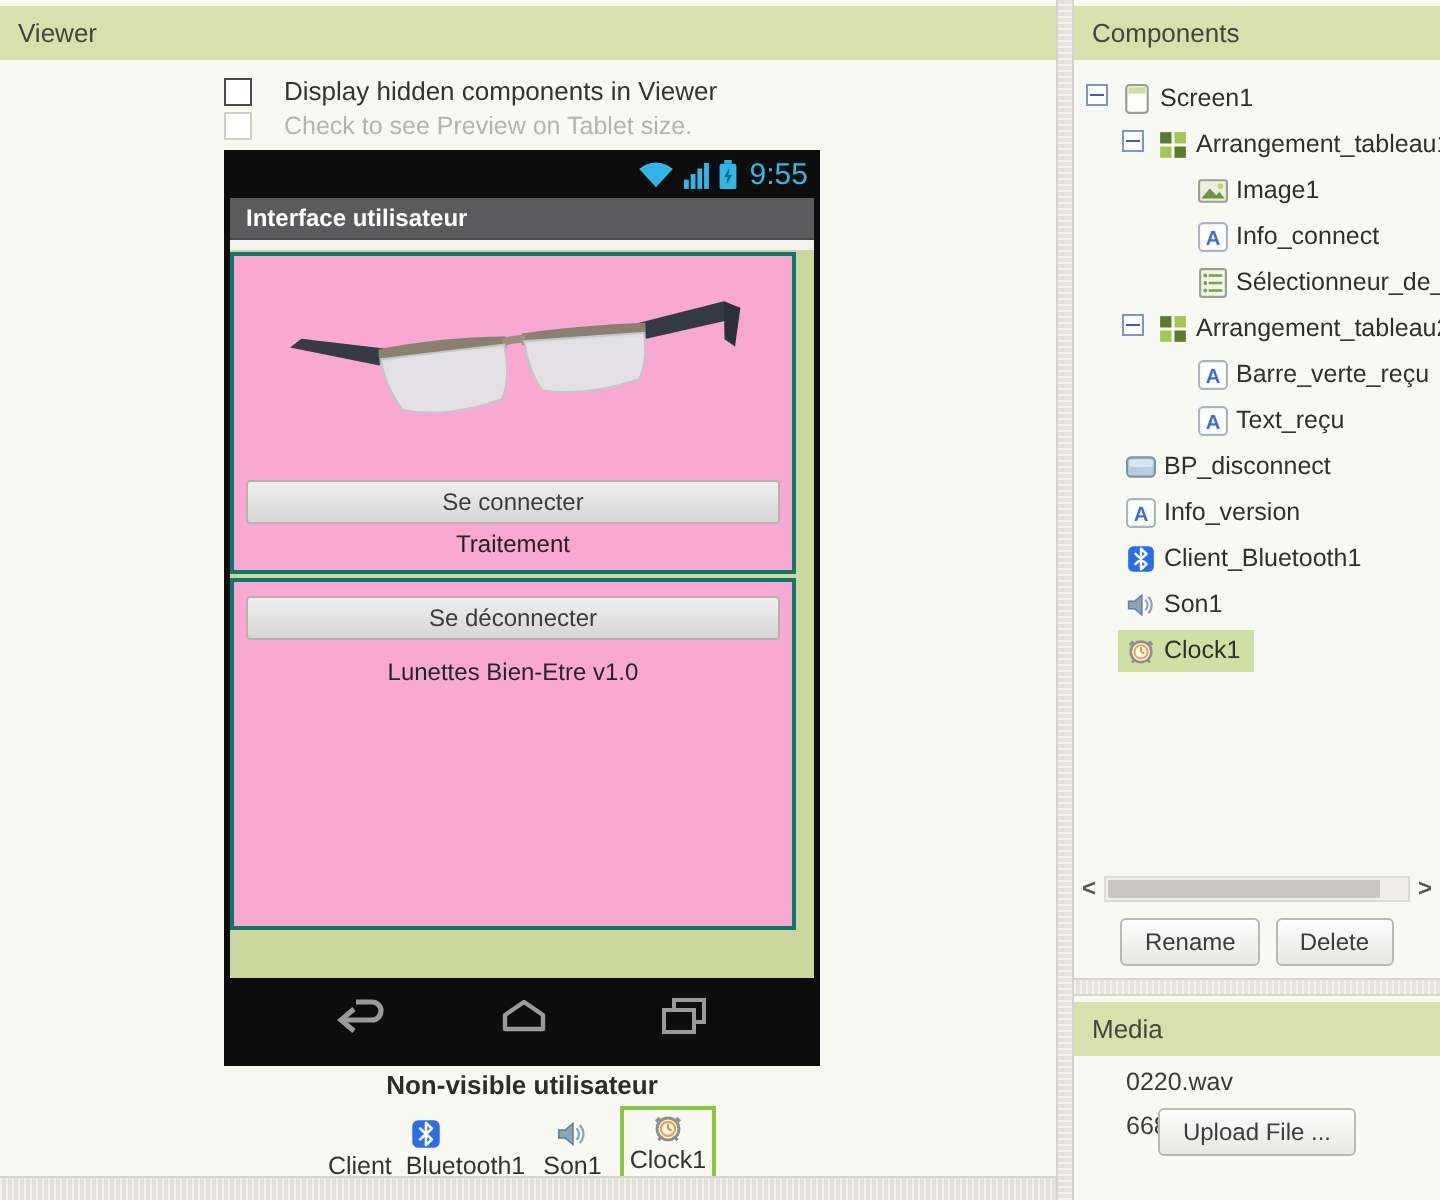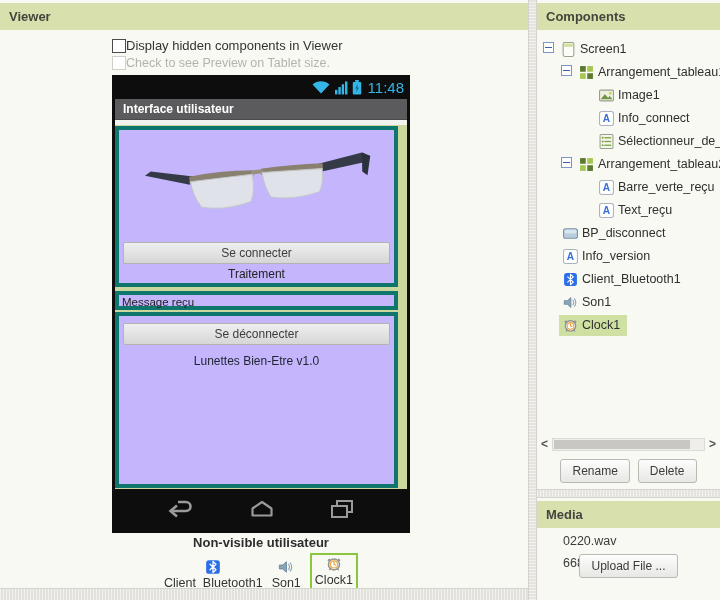--- a/index.html
+++ b/index.html
@@ -1,48 +1,48 @@
 <!DOCTYPE html>
 <html><head>
 <meta charset="utf-8">
 <style>
   html,body{margin:0;padding:0;}
   .app{position:relative;width:720px;height:600px;background:var(--page-bg,#f1f1e9);
        font-family:"Liberation Sans",sans-serif;overflow:hidden;color:#2f2f2f;}
 
   
   .panel-header{height:27px;background:var(--header-bg,#d8e0ad);line-height:27px;
-    padding-left:9px;font-weight:bold;font-size:13px;color:#45453d;}
+    padding-left:9px;font-weight:normal;font-size:13px;color:#45453d;}
   .viewer-panel{position:absolute;left:0;top:0;width:528px;height:600px;background:var(--panel-bg,#f9f9f3);}
   .viewer-panel .panel-header{margin-top:3px;}
   .divider-v{position:absolute;left:528px;top:0;width:9px;height:600px;background:#e4e3dd;
     background-image:repeating-linear-gradient(0deg,rgba(255,255,255,.55) 0 1px,transparent 1px 3px);
     border-left:1px solid #d4d3cd;border-right:1px solid #d4d3cd;box-sizing:border-box;}
   .viewer-bottom{position:absolute;left:0;bottom:0;width:528px;height:11px;background:#e2e1db;
     background-image:repeating-linear-gradient(90deg,rgba(255,255,255,.55) 0 1px,transparent 1px 3px);
     border-top:1px solid #d4d3cd;}
 
   
-  .cb-row{position:absolute;left:112px;display:flex;align-items:center;gap:0;font-size:13px;color:#333;}
+  .cb-row{position:absolute;left:112px;display:flex;align-items:center;gap:16px;font-size:13px;color:#333;}
   .cb-row.row1{top:38px;}
   .cb-row.row2{top:56px;color:#b4b4ab;font-size:12.5px;}
   .cb{width:12px;height:12px;border:1px solid #4a4a4a;background:#fff;display:inline-block;flex:none;}
   .cb.dim{border-color:#cfcfc7;}
 
   
   .phone{position:absolute;left:112px;top:75px;width:298px;height:458px;background:#0d0d0d;
     padding:0 3px;box-sizing:border-box;display:flex;flex-direction:column;}
   .status-bar{height:24px;display:flex;justify-content:flex-end;align-items:center;gap:4px;padding-right:3px;}
   .st-icon{color:var(--status-accent,#33b5e5);display:flex;align-items:center;}
   .st-time{color:var(--status-accent,#33b5e5);font-size:15px;margin-left:2px;}
   .title-bar{height:21px;background:var(--titlebar-bg,#5b5b5d);border-bottom:1px solid #4a4a4a;
     color:#fff;font-size:12px;font-weight:bold;line-height:21px;padding-left:8px;box-sizing:border-box;}
   .under-strip{height:5px;background:#f2f2ef;}
   .screen{height:364px;background:var(--screen-bg,#cbd89d);padding:1px 0 0 0;box-sizing:border-box;}
-  .arr{width:283px;border:4px solid #0f766e;background:#c4b5fd;box-sizing:border-box;}
+  .arr{width:283px;border:2px solid #0f766e;background:#f9a8d4;box-sizing:border-box;}
   .arr1{height:161px;}
   .glasses-box{height:110px;display:flex;align-items:center;justify-content:center;}
   .app-btn{display:block;margin:2px auto 0;width:267px;height:22px;
     background:linear-gradient(#efefef,#d6d6d6);border:1px solid #b3b3b3;border-radius:2px;
     font-family:"Liberation Sans",sans-serif;font-size:12px;color:#3c3c3c;}
   .small-label{text-align:center;font-size:12px;color:#222;margin-top:3px;}
   .msgbox{margin-top:4px;height:19px;font-size:11.5px;line-height:15px;padding-left:3px;color:#222;}
   .arr2{margin-top:2px;height:176px;padding-top:5px;}
   .version-label{margin-top:9px;color:#1e2430;}
   .nav-bar{height:43px;margin:0 -3px;background:#0d0d0d;display:flex;align-items:center;
@@ -120,21 +120,21 @@
               <rect x="10.8" y="1.5" width="2.6" height="14" fill="currentColor"></rect>
             </svg>
         </span>
         <span class="st-icon">
           <svg viewBox="0 0 10 16" width="10" height="15">
               <rect x="3" y="0" width="4" height="2" fill="currentColor"></rect>
               <rect x="0.5" y="2" width="9" height="13.5" rx="1" fill="currentColor"></rect>
               <path d="M5.8 4 L3 9 H4.8 L4.2 13 L7.2 8 H5.3 Z" fill="#0d6a8c"></path>
             </svg>
         </span>
-        <span class="st-time">11:48</span>
+        <span class="st-time">9:55</span>
       </div>
       <div class="title-bar">Interface utilisateur</div>
       <div class="under-strip"></div>
 
       <div class="screen">
 
         <div class="arr arr1">
           <div class="glasses-box">
             <svg viewBox="0 0 250 95" width="250" height="95">
               <g transform="rotate(-4 125 48)">
@@ -146,21 +146,20 @@
                 <path d="M120 33 Q126 31 132 32 L132 36 Q126 35 120 37 Z" fill="#97907e"></path>
                 <path d="M59 39 L121 36 Q123 53 118 63 Q90 71 68 65 Q60 53 59 39 Z" fill="#e1e5e7" fill-opacity="0.93" stroke="#c2c7ca" stroke-width="1"></path>
                 <path d="M131 35 L191 35 Q192 49 187 58 Q160 65 138 60 Q132 49 131 35 Z" fill="#e1e5e7" fill-opacity="0.93" stroke="#c2c7ca" stroke-width="1"></path>
               </g>
             </svg>
           </div>
           <button class="app-btn">Se connecter</button>
           <div class="small-label">Traitement</div>
         </div>
 
-        <div class="arr msgbox">Message reçu</div>
 
         <div class="arr arr2">
           <button class="app-btn">Se déconnecter</button>
           <div class="small-label version-label">Lunettes Bien-Etre v1.0</div>
         </div>
       </div>
 
       <div class="nav-bar">
         <span>
           <svg viewBox="0 0 30 20" width="30" height="20">

